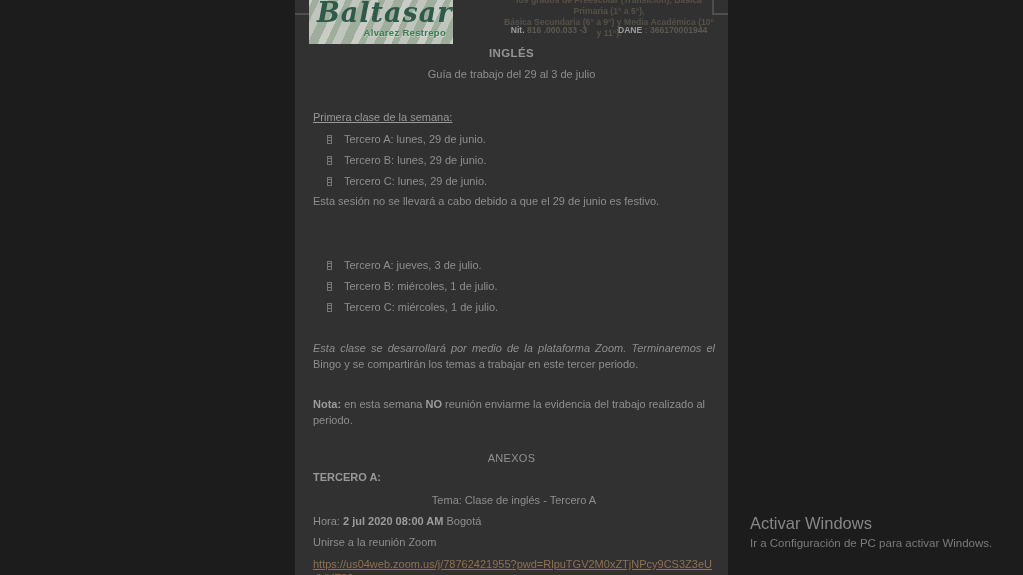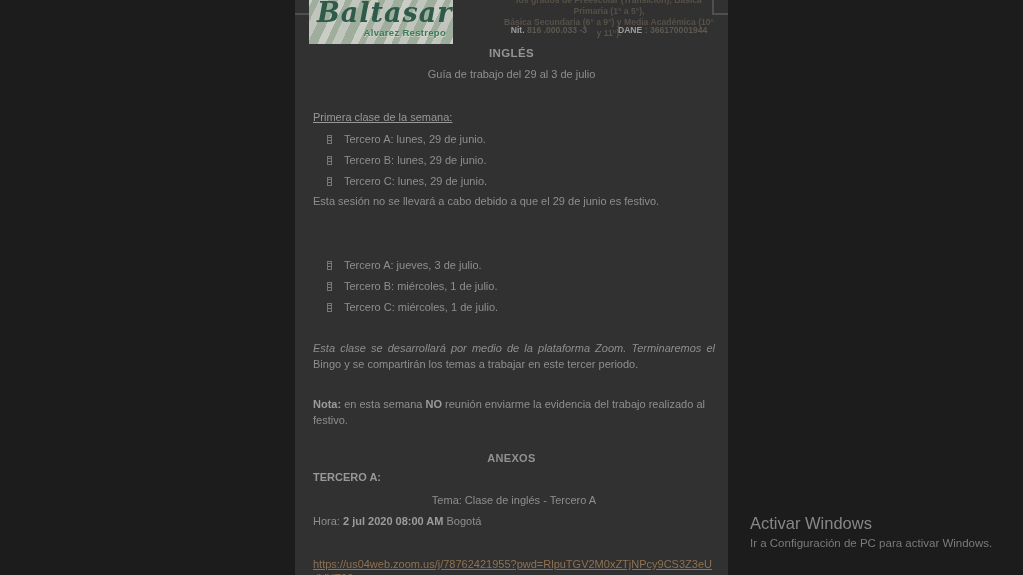--- a/index.html
+++ b/index.html
@@ -49,21 +49,21 @@
   }
   .head-ids{
     position:absolute;left:208px;top:25px;width:212px;
     font-size:8.6px;color:#5e5850;text-align:center;font-weight:bold;
   }
   .head-ids .gap{display:inline-block;width:26px;}
   
   .doc-center{position:absolute;left:0;width:433px;text-align:center;color:#8e8e8e;font-size:11px;}
   .t-title{top:47px;font-weight:bold;color:#949494;letter-spacing:0.4px;font-size:11.5px;}
   .t-sub{top:68px;}
-  .t-anexos{top:452px;font-weight:bold;color:#919191;letter-spacing:0.3px;}
+  .t-anexos{top:452px;font-weight:normal;color:#919191;letter-spacing:0.3px;}
   .block{position:absolute;left:18px;width:402px;color:#8e8e8e;font-size:11px;line-height:15px;}
   .heading{text-decoration:underline;color:#989898;}
   .b-primera{top:110px;}
   .b-list1{top:129px;}
   .b-note1{top:194px;}
   .b-segunda{top:235px;}
   .b-list2{top:255px;}
   .b-para1{top:340px;line-height:16px;}
   .b-para1 .just{text-align:justify;text-align-last:justify;font-style:italic;}
   .b-nota{top:396px;line-height:16px;}
@@ -131,28 +131,29 @@
     <li><span class="tofu"></span><span>Tercero C: miércoles, 1 de julio.</span></li>
   </ul>
 
   <div class="block b-para1">
     <div class="just">Esta clase se desarrollará por medio de la plataforma Zoom. Terminaremos el</div>
     <div>Bingo y se compartirán los temas a trabajar en este tercer periodo.</div>
   </div>
 
   <div class="block b-nota">
     <div><b>Nota:</b><span> en esta semana </span><b>NO</b><span> reunión enviarme la evidencia del trabajo realizado al</span></div>
-    <div>festivo.</div>
+    <div>periodo.</div>
   </div>
 
   <div class="doc-center t-anexos">ANEXOS</div>
 
   <div class="block b-tercero">TERCERO A:</div>
   <div class="block b-tema">Tema: Clase de inglés - Tercero A</div>
   <div class="block b-hora"><span>Hora: </span><b>2 jul 2020 08:00 AM</b><span> Bogotá</span></div>
+  <div class="block b-unirse">Unirse a la reunión Zoom</div>
   <div class="block b-link1"><a class="zoom-link" href="#">https://us04web.zoom.us/j/78762421955?pwd=RlpuTGV2M0xZTjNPcy9CS3Z3eU</a></div>
   <div class="block b-link2"><a class="zoom-link" href="#">dVUT09</a></div>
 
 </div>
 
 <div class="activar">
   <div class="activar-title">Activar Windows</div>
   <div class="activar-sub">Ir a Configuración de PC para activar Windows.</div>
 </div>
 

